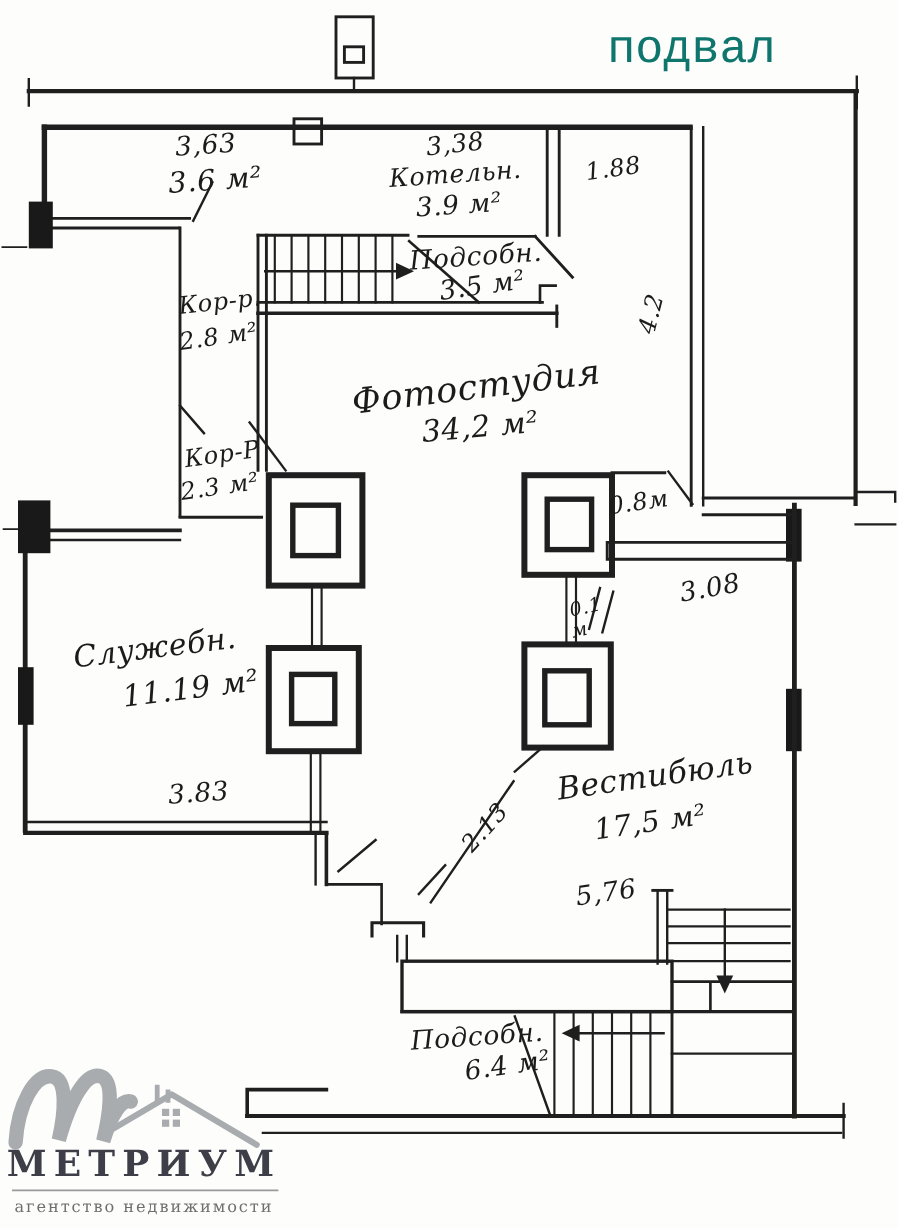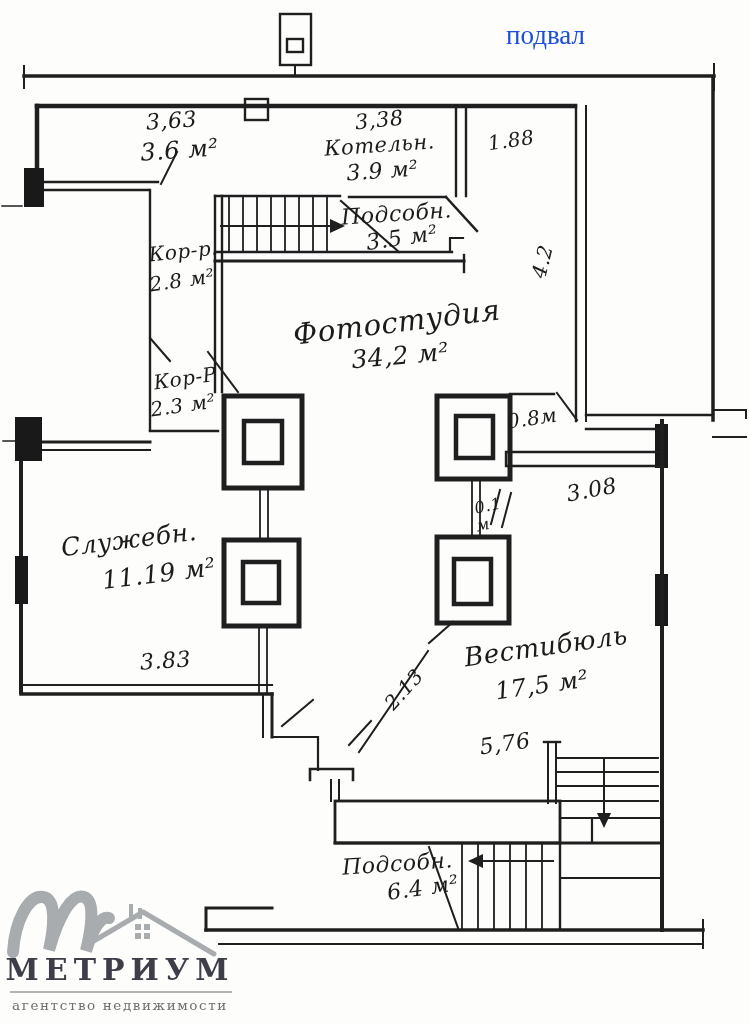--- a/index.html
+++ b/index.html
@@ -7,21 +7,21 @@
     position:relative;width:749px;height:1024px;background:#fdfdfc;
     overflow:hidden;font-family:"Liberation Sans", sans-serif;
   }
   #watermark{
     position:absolute;left:548px;top:4px;z-index:1;
     font-family:"Liberation Sans", sans-serif;font-weight:700;
     font-size:56px;color:#e7e7e7;letter-spacing:5px;user-select:none;
   }
   #plan-title{
     position:absolute;left:506px;top:20px;z-index:2;
-    font-family:Liberation Serif, serif;font-size:27px;color:#1d4ed8;
+    font-family:Liberation Mono, monospace;font-size:39px;color:#0f766e;
   }
   svg{position:absolute;left:0;top:0;}
   .ink{stroke:#1f1f1f;fill:none;stroke-linecap:square;}
   .hand{
     font-family:"DejaVu Serif", serif;font-style:italic;
     fill:#1b1b1b;text-anchor:middle;letter-spacing:0.5px;
   }
   .logo-name{
     font-family:"DejaVu Serif", serif;font-weight:bold;font-style:normal;
     fill:#3e3e48;letter-spacing:6px;text-anchor:middle;

